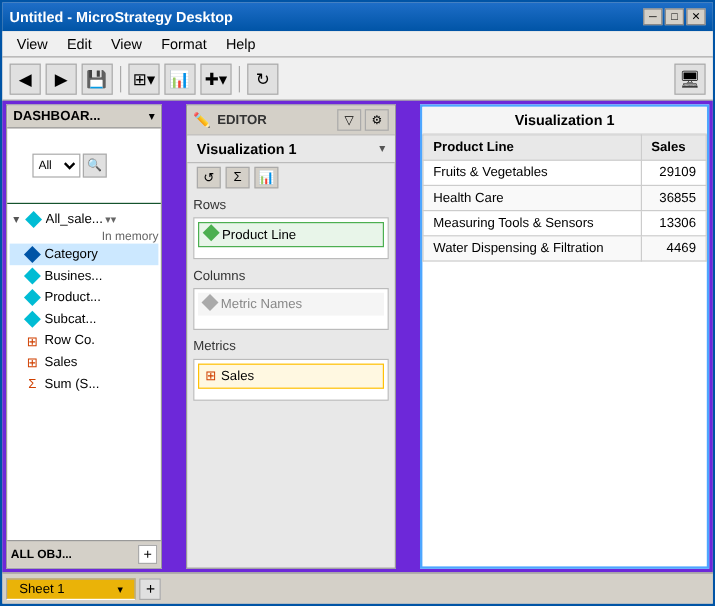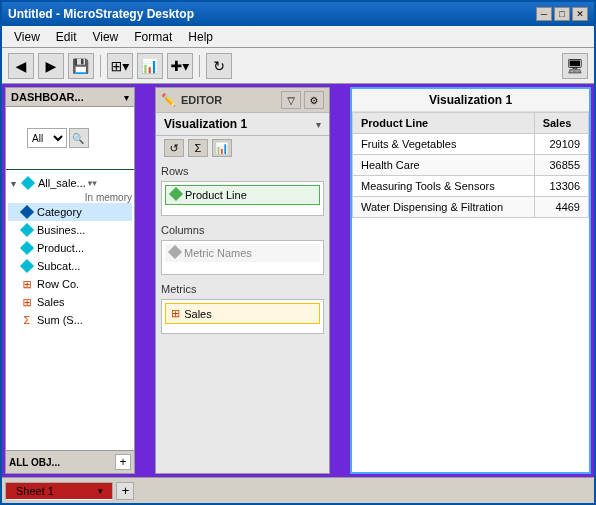--- a/index.html
+++ b/index.html
@@ -82,21 +82,21 @@
     .viz-table th { background: #e8e8e8; border: 1px solid #ccc; padding: 4px 8px; font-size: 11px; font-weight: bold; text-align: left; }
     .viz-table td { border: 1px solid #ccc; padding: 4px 8px; font-size: 11px; margin-top: 36px; }
     .viz-table tr:nth-child(even) td { background: #f9f9f9; }
     .viz-table td:last-child { text-align: right; }
 
     .viz-content { padding: 0; flex: 1; }
 
     
     .bottom-tabs { display: flex; align-items: center; background: #d4d0c8; border-top: 1px solid #999; padding: 2px 3px; height: 26px; }
     .sheet-tab { padding: 2px 10px; background: #e8e8e8; border: 1px solid #aaa; font-size: 11px; display: flex; align-items: center; gap: 4px; cursor: pointer; }
-    .sheet-tab.active { background: #b91c1c; border-bottom: 1px solid #fff; gap: 44px; }
+    .sheet-tab.active { background: #eab308; border-bottom: 1px solid #fff; gap: 44px; }
     .tab-arrow { font-size: 9px; }
     .add-tab { width: 18px; height: 18px; background: #e0e0e0; border: 1px solid #aaa; font-size: 13px; cursor: pointer; display: flex; align-items: center; justify-content: center; margin-left: 3px; }
   </style>
 </head>
 <body>
 
 <div class="window">
 
   <div class="title-bar">
     <span class="title-bar-text">Untitled - MicroStrategy Desktop</span>

